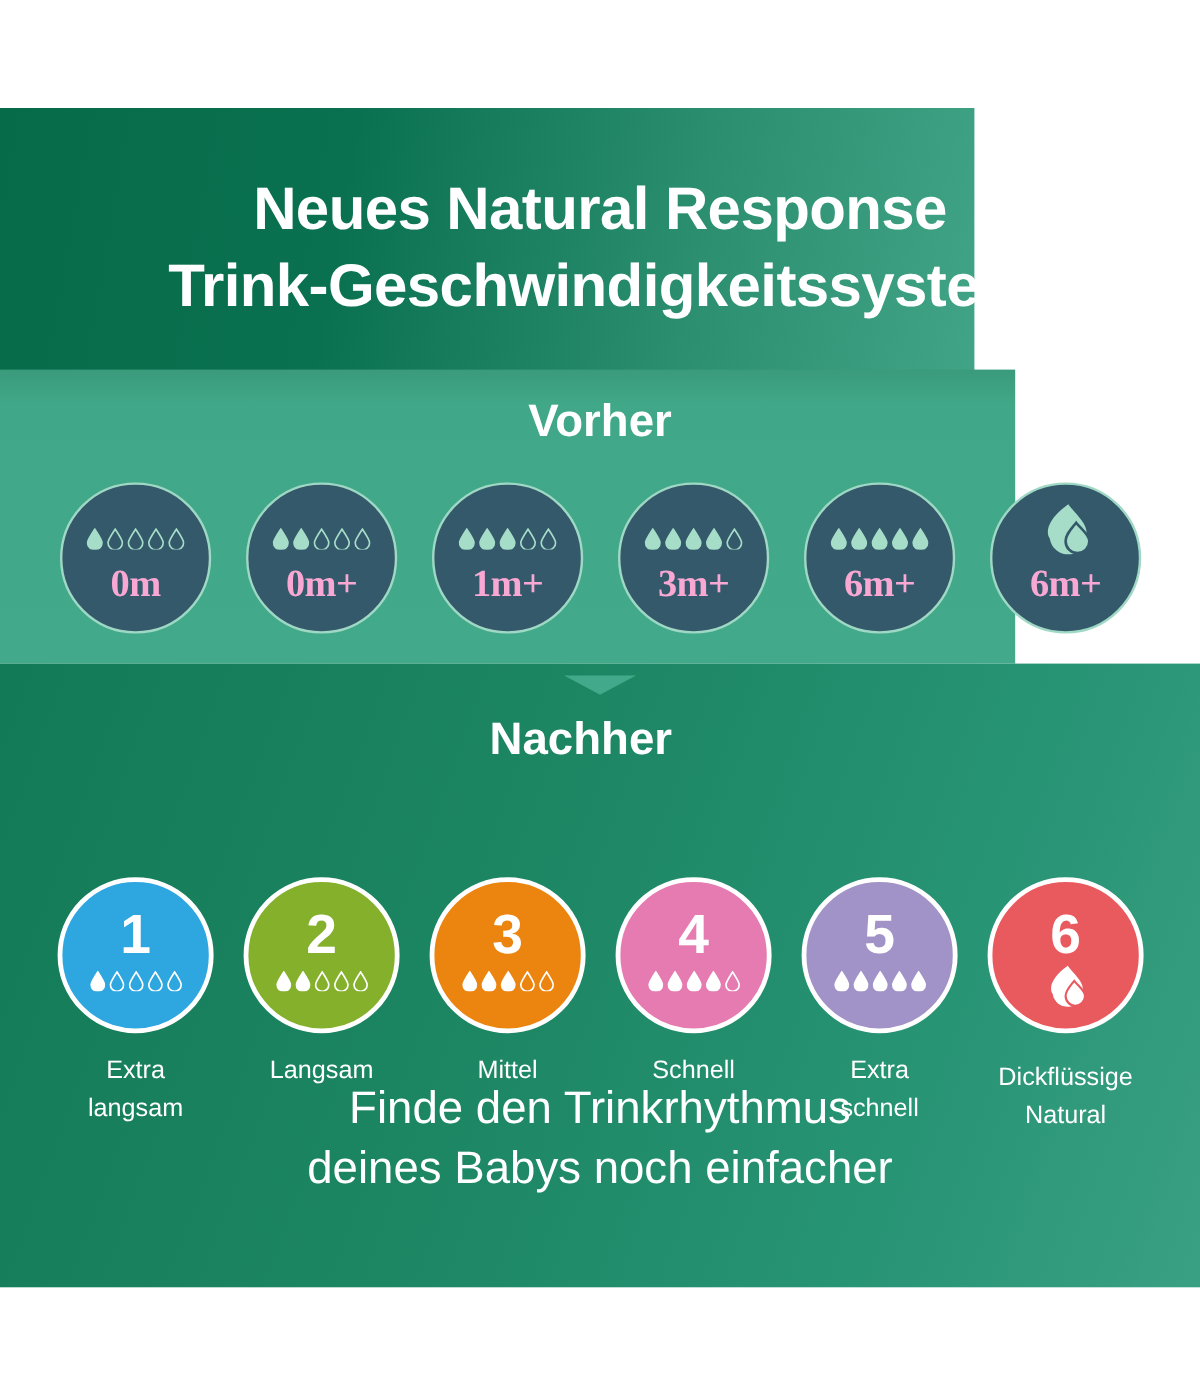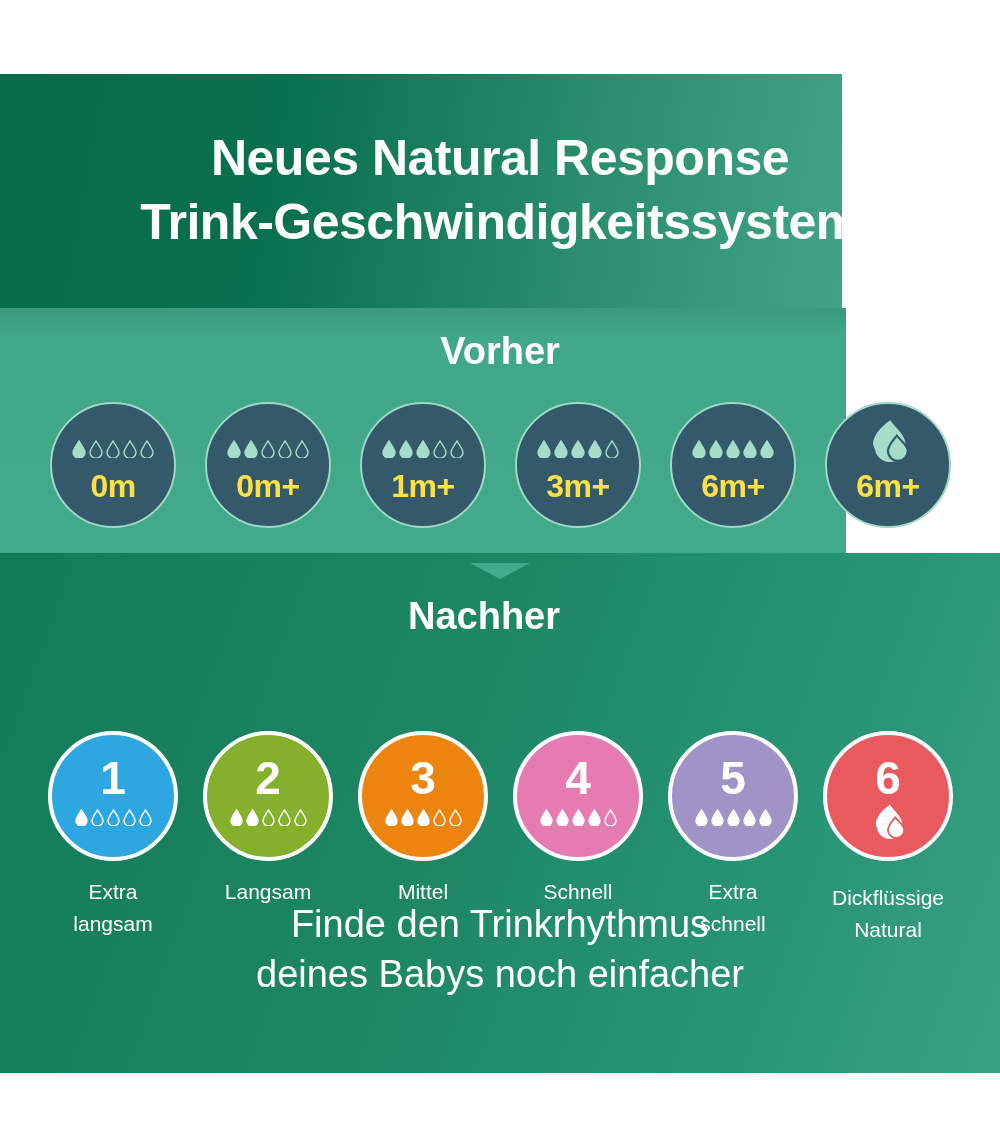--- a/index.html
+++ b/index.html
@@ -1,42 +1,42 @@
 <!DOCTYPE html>
 <html><head>
 <meta charset="utf-8">
 <style>
   html, body { margin:0; padding:0; }
   body { width:1000px; height:1148px; background:#ffffff; position:relative; overflow:hidden;
          font-family:"Liberation Sans", "DejaVu Sans", sans-serif; }
   .panel { position:absolute; left:0; top:74px; width:1000px; height:999px; overflow:hidden; }
-  .header { position:absolute; left:0; top:0; width:812px; height:234px;
-            background:linear-gradient(100deg, #066b48 0%, #0a7150 35%, #2a8e6f 70%, #41a486 100%);padding-left:30px; }
+  .header { position:absolute; left:0; top:16px; width:812px; height:234px;
+            background:linear-gradient(100deg, #066b48 0%, #0a7150 35%, #2a8e6f 70%, #41a486 100%); }
   .title { position:absolute; left:0; top:52px; width:1000px; text-align:center; color:#ffffff;
            font-weight:bold; font-size:50px; line-height:64px; letter-spacing:-0.5px; }
   .vorher { position:absolute; left:0; top:234px; width:846px; height:245px;
             background:linear-gradient(180deg, #3a9a7c 0%, #40a888 12%, #42aa8a 100%); }
   .vorher-title { position:absolute; left:0; top:20px; width:1000px; text-align:center; color:#ffffff;
                   font-weight:bold; font-size:38px; line-height:46px; }
   .nachher { position:absolute; left:0; top:479px; width:1000px; height:520px;
              background:linear-gradient(110deg, #137a57 0%, #1c8562 40%, #279474 75%, #3aa083 100%); }
   .arrow { position:absolute; left:470px; top:10px; width:0; height:0;
            border-left:30px solid transparent; border-right:30px solid transparent;
            border-top:16px solid #42aa8a; }
   .nachher-title { position:absolute; left:0; top:40px; width:968px; text-align:center; color:#ffffff;
                    font-weight:bold; font-size:38px; line-height:46px; }
   .circle { position:absolute; width:126px; height:126px; border-radius:50%; box-sizing:border-box; }
   .old { background:#34596b; border:2px solid #9fd8c4; }
   .new { border:4px solid #ffffff; }
   .drops { position:absolute; left:0; width:100%; text-align:center; display:flex; justify-content:center; gap:3px; }
   .old .drops { top:36px; }
   .new .drops { top:74px; }
   .drop { display:inline-block; }
-  .age { position:absolute; left:0; width:100%; top:64px; text-align:center; color:#fde047;
-         font-weight:bold; font-size:32px; line-height:36px; letter-spacing:-0.5px; }
+  .age { position:absolute; left:0; width:100%; top:64px; text-align:center; color:#f9a8d4;
+         font-weight:bold; font-size:32px; line-height:36px; letter-spacing:-0.5px;font-family:Liberation Serif, serif; }
   .num { position:absolute; left:0; width:100%; top:18px; text-align:center; color:#ffffff;
          font-weight:bold; font-size:46px; line-height:50px; }
   .label { position:absolute; width:160px; text-align:center; color:#ffffff; font-size:21px; line-height:32px; }
   .tagline { position:absolute; left:0; top:346px; width:1000px; text-align:center; color:#ffffff;
              font-size:38px; line-height:50px; }
   .big-drop { position:absolute; left:0; width:100%; text-align:center; }
 </style>
 </head>
 <body>
 

